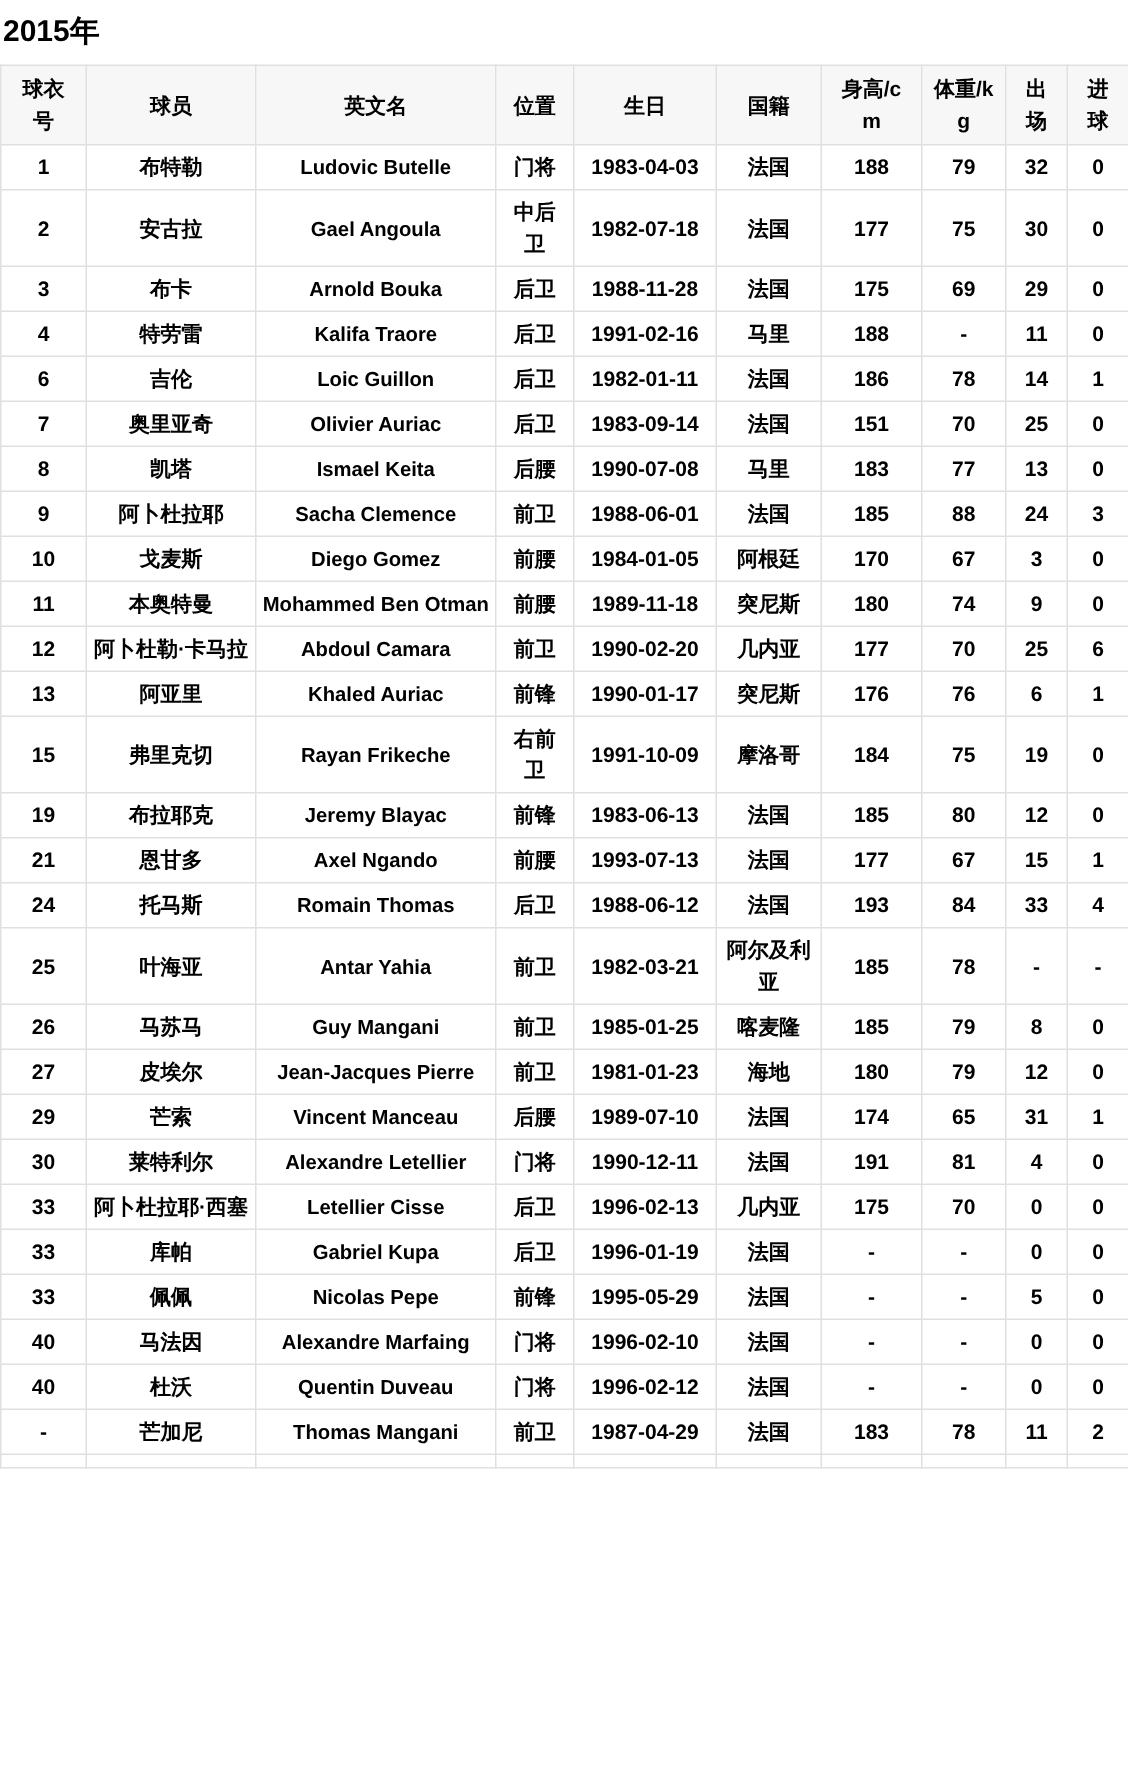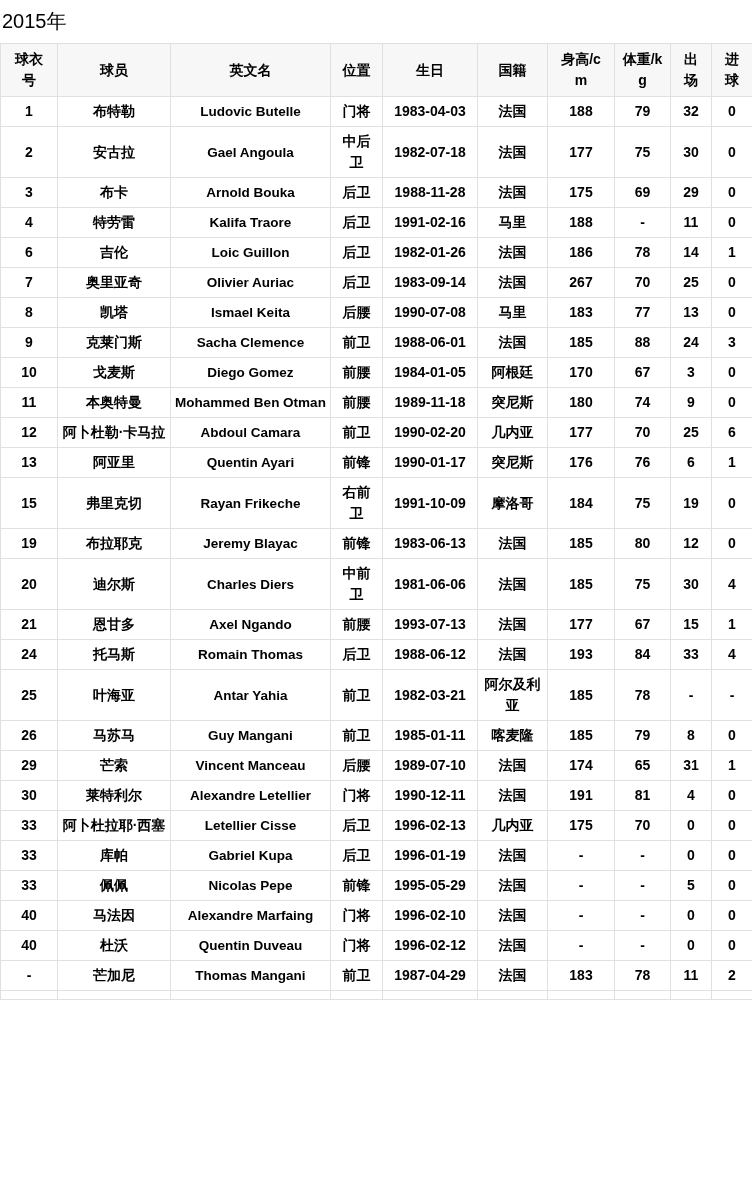--- a/index.html
+++ b/index.html
@@ -6,21 +6,21 @@
   html, body { background: #ffffff; }
   body {
     width: 752px;
     height: 1190px;
     overflow: hidden;
     font-family: "Liberation Sans", "DejaVu Sans", sans-serif;
     color: #000;
   }
   h1.page-title {
     font-size: 20px;
-    font-weight: 400;
+    font-weight: 700;
     color: #000;
     margin: 9px 16px 10px 2px;
     line-height: 24px;
   }
   table.squad {
     width: 752px;
     border-collapse: collapse;
     table-layout: fixed;
   }
   table.squad th, table.squad td {
@@ -135,54 +135,54 @@
         <td>188</td>
         <td>-</td>
         <td>11</td>
         <td>0</td>
       </tr>
       <tr>
         <td>6</td>
         <td>吉伦</td>
         <td>Loic Guillon</td>
         <td>后卫</td>
-        <td>1982-01-26</td>
+        <td>1982-01-11</td>
         <td>法国</td>
         <td>186</td>
         <td>78</td>
         <td>14</td>
         <td>1</td>
       </tr>
       <tr>
         <td>7</td>
         <td>奥里亚奇</td>
         <td>Olivier Auriac</td>
         <td>后卫</td>
         <td>1983-09-14</td>
         <td>法国</td>
-        <td>267</td>
+        <td>151</td>
         <td>70</td>
         <td>25</td>
         <td>0</td>
       </tr>
       <tr>
         <td>8</td>
         <td>凯塔</td>
         <td>Ismael Keita</td>
         <td>后腰</td>
         <td>1990-07-08</td>
         <td>马里</td>
         <td>183</td>
         <td>77</td>
         <td>13</td>
         <td>0</td>
       </tr>
       <tr>
         <td>9</td>
-        <td>克莱门斯</td>
+        <td>阿卜杜拉耶</td>
         <td>Sacha Clemence</td>
         <td>前卫</td>
         <td>1988-06-01</td>
         <td>法国</td>
         <td>185</td>
         <td>88</td>
         <td>24</td>
         <td>3</td>
       </tr>
       <tr>
@@ -217,21 +217,21 @@
         <td>1990-02-20</td>
         <td>几内亚</td>
         <td>177</td>
         <td>70</td>
         <td>25</td>
         <td>6</td>
       </tr>
       <tr>
         <td>13</td>
         <td>阿亚里</td>
-        <td>Quentin Ayari</td>
+        <td>Khaled Auriac</td>
         <td>前锋</td>
         <td>1990-01-17</td>
         <td>突尼斯</td>
         <td>176</td>
         <td>76</td>
         <td>6</td>
         <td>1</td>
       </tr>
       <tr>
         <td>15</td>
@@ -251,32 +251,20 @@
         <td>Jeremy Blayac</td>
         <td>前锋</td>
         <td>1983-06-13</td>
         <td>法国</td>
         <td>185</td>
         <td>80</td>
         <td>12</td>
         <td>0</td>
       </tr>
       <tr>
-        <td>20</td>
-        <td>迪尔斯</td>
-        <td>Charles Diers</td>
-        <td>中前卫</td>
-        <td>1981-06-06</td>
-        <td>法国</td>
-        <td>185</td>
-        <td>75</td>
-        <td>30</td>
-        <td>4</td>
-      </tr>
-      <tr>
         <td>21</td>
         <td>恩甘多</td>
         <td>Axel Ngando</td>
         <td>前腰</td>
         <td>1993-07-13</td>
         <td>法国</td>
         <td>177</td>
         <td>67</td>
         <td>15</td>
         <td>1</td>
@@ -303,25 +291,37 @@
         <td>185</td>
         <td>78</td>
         <td>-</td>
         <td>-</td>
       </tr>
       <tr>
         <td>26</td>
         <td>马苏马</td>
         <td>Guy Mangani</td>
         <td>前卫</td>
-        <td>1985-01-11</td>
+        <td>1985-01-25</td>
         <td>喀麦隆</td>
         <td>185</td>
         <td>79</td>
         <td>8</td>
+        <td>0</td>
+      </tr>
+      <tr>
+        <td>27</td>
+        <td>皮埃尔</td>
+        <td>Jean-Jacques Pierre</td>
+        <td>前卫</td>
+        <td>1981-01-23</td>
+        <td>海地</td>
+        <td>180</td>
+        <td>79</td>
+        <td>12</td>
         <td>0</td>
       </tr>
       <tr>
         <td>29</td>
         <td>芒索</td>
         <td>Vincent Manceau</td>
         <td>后腰</td>
         <td>1989-07-10</td>
         <td>法国</td>
         <td>174</td>

